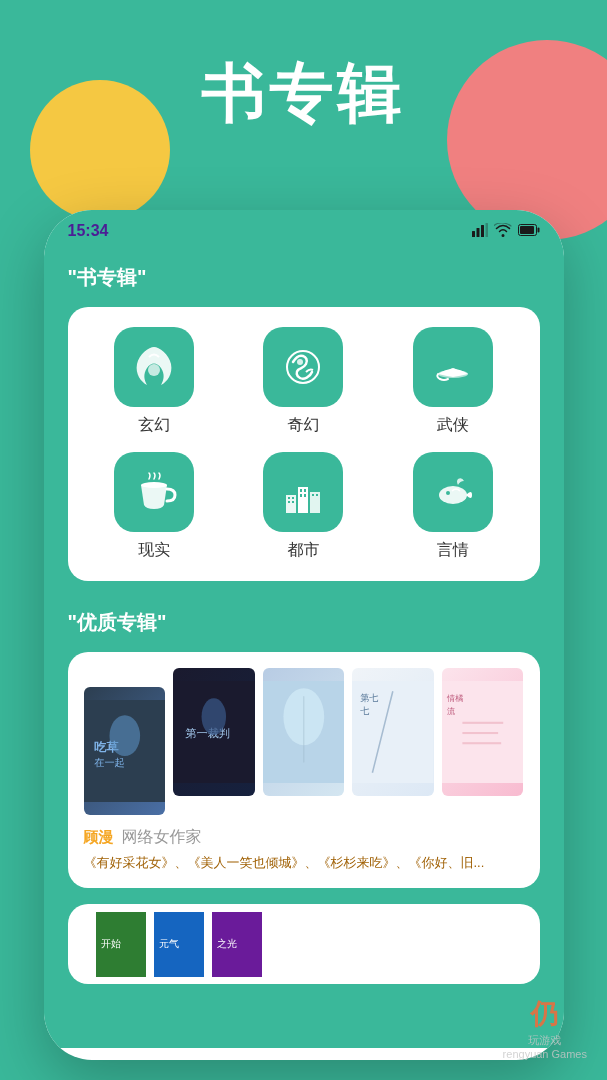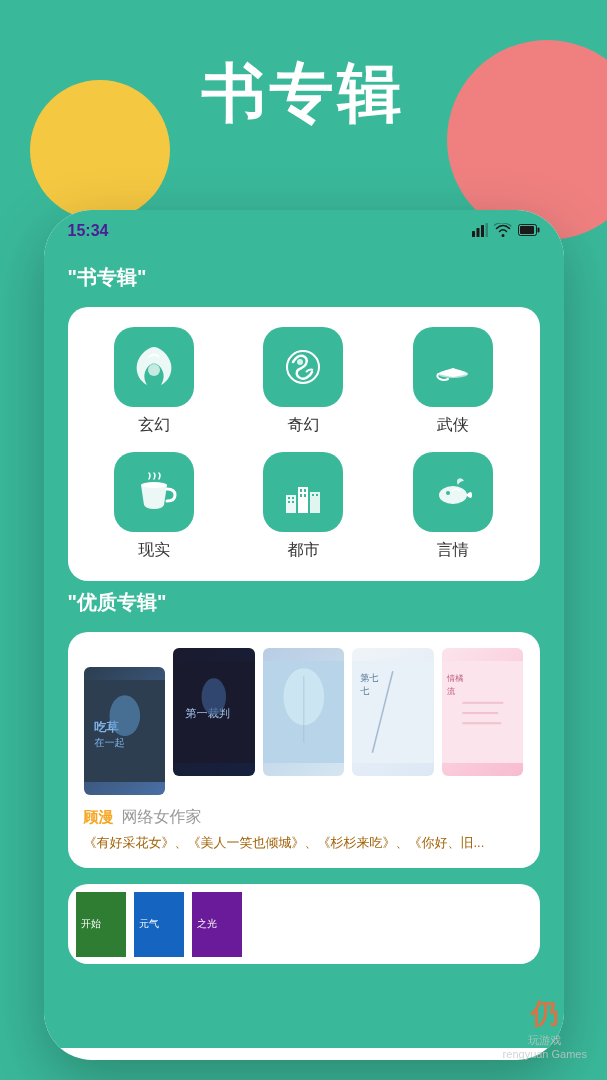--- a/index.html
+++ b/index.html
@@ -100,21 +100,21 @@
       font-weight: 700;
       color: white;
       margin-bottom: 16px;
     }
 
     
     .genre-card {
       background: white;
       border-radius: 20px;
       padding: 20px;
-      margin-bottom: 8px;
+      margin-bottom: 28px;
     }
 
     .genre-grid {
       display: grid;
       grid-template-columns: repeat(3, 1fr);
       gap: 16px;
     }
 
     .genre-item {
       display: flex;
@@ -196,21 +196,21 @@
       line-height: 1.4;
       white-space: nowrap;
       overflow: hidden;
       text-overflow: ellipsis;
     }
 
     
     .premium-card-2 {
       background: white;
       border-radius: 20px;
-      padding: 8px;
+      padding: 28px;
       margin-top: 16px;
       height: 80px;
       overflow: hidden;
       display: flex;
       align-items: center;
       gap: 8px;
     }
 
     .book-mini {
       width: 50px;

